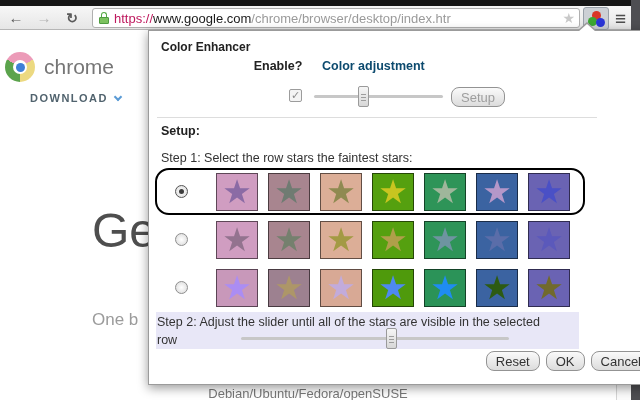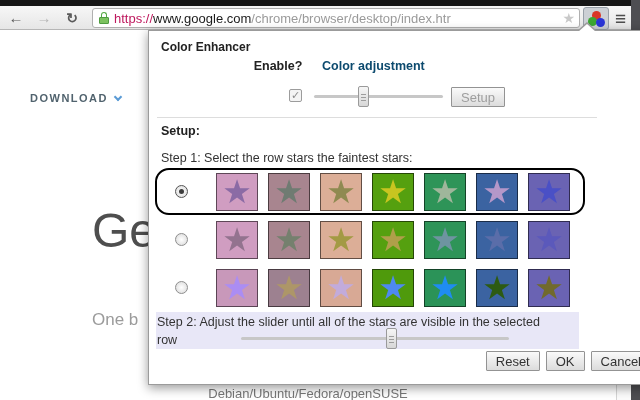--- a/index.html
+++ b/index.html
@@ -85,21 +85,21 @@
   .slider { position:absolute; }
   .slider .track { position:absolute; left:0; top:9px; width:100%; height:3px;
     background:#c7c7c7; border-radius:2px; }
   .slider .thumb { position:absolute; top:0; width:11px; height:21px; margin-left:-5px;
     background:linear-gradient(#f6f6f6,#d7d7d7); border:1px solid #9a9a9a; border-radius:2px; }
   .slider .thumb:after { content:""; position:absolute; left:2px; top:7px; width:5px; height:7px;
     background:repeating-linear-gradient(#9d9d9d 0 1px, transparent 1px 3px); }
   .slider-top { left:165px; top:55px; width:129px; height:21px; }
   .slider-step2 { left:92px; top:297px; width:268px; height:21px; }
 
-  .btn { background:linear-gradient(#fafafa,#dcdcdc); border:1px solid #939393; border-radius:1px;
+  .btn { background:linear-gradient(#fafafa,#dcdcdc); border:1px solid #939393; border-radius:8px;
     font-family:"Liberation Sans", sans-serif; font-size:13px; color:#333; padding:1px 9px; height:20px; }
   .setup-btn { position:absolute; left:302px; top:56px; color:#9e9e9e; }
   .divider { position:absolute; left:8px; top:86px; width:440px; height:1px; background:#ddd; }
   .setup-heading { position:absolute; left:12px; top:93px; font-size:12.5px; font-weight:bold; color:#222; }
   .step1-text { position:absolute; left:12px; top:120px; font-size:12.5px; color:#333; }
 
   .star-rows { position:absolute; left:6px; top:137px; width:430px; }
   .star-row { position:relative; height:47px; display:flex; align-items:center;
     border:2px solid transparent; border-radius:14px; margin-bottom:1px; }
   .star-row.selected { border-color:#000; }
@@ -140,20 +140,27 @@
     </div>
     <div class="ext-btn">
       <span class="ball r"></span>
       <span class="ball g"></span>
       <span class="ball b"></span>
     </div>
     <span class="menu-icon">≡</span>
   </div>
 
   <div class="page">
+    <div class="brand-row">
+      <span class="chrome-logo">
+        <span class="ring"></span>
+        <span class="hub"></span>
+      </span>
+      <span class="brand-name">chrome</span>
+    </div>
     <div class="download-link">
       <span>DOWNLOAD</span>
       <span class="chev-down"></span>
     </div>
     <div class="hero-heading">Ge</div>
     <div class="hero-sub">One b</div>
     <div class="page-footer">Debian/Ubuntu/Fedora/openSUSE</div>
   </div>
 
   <div class="scrollbar">

